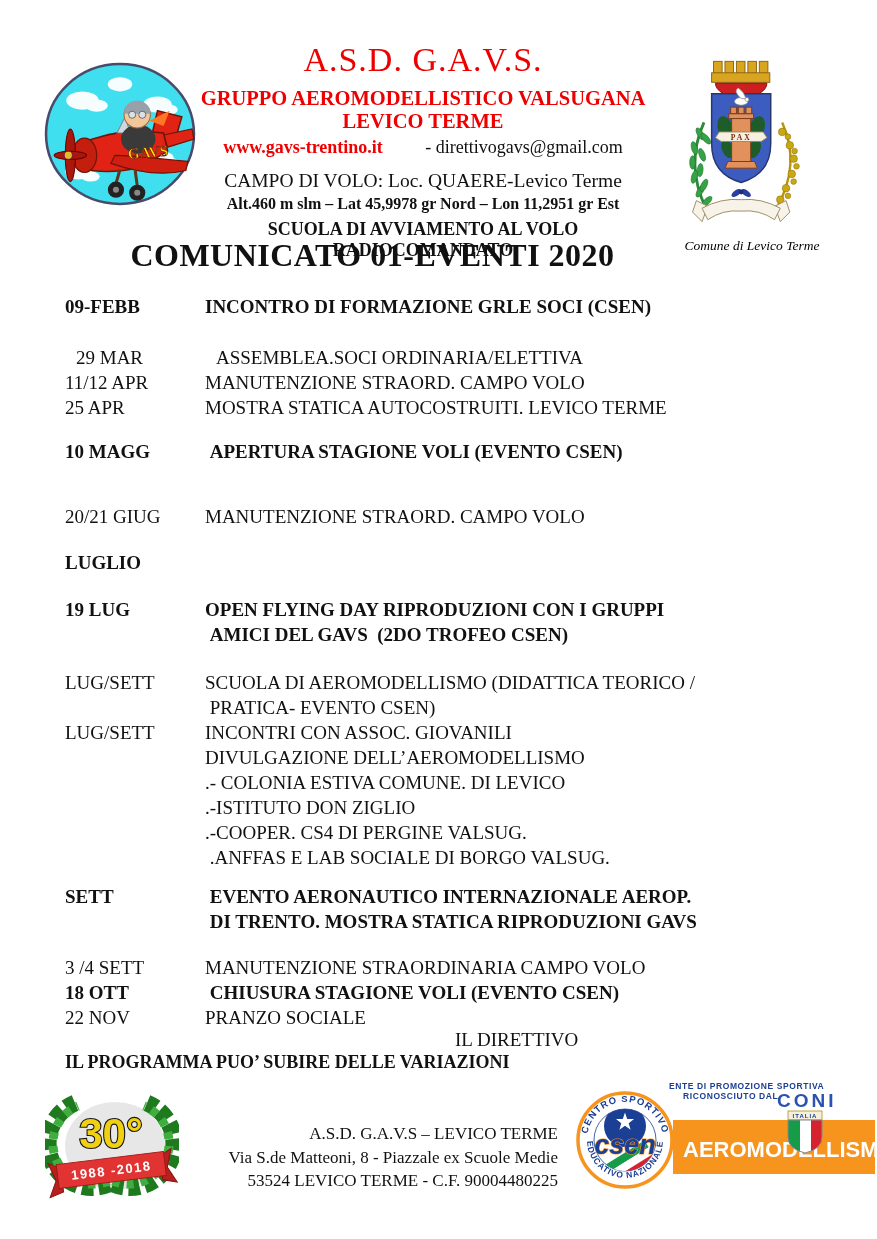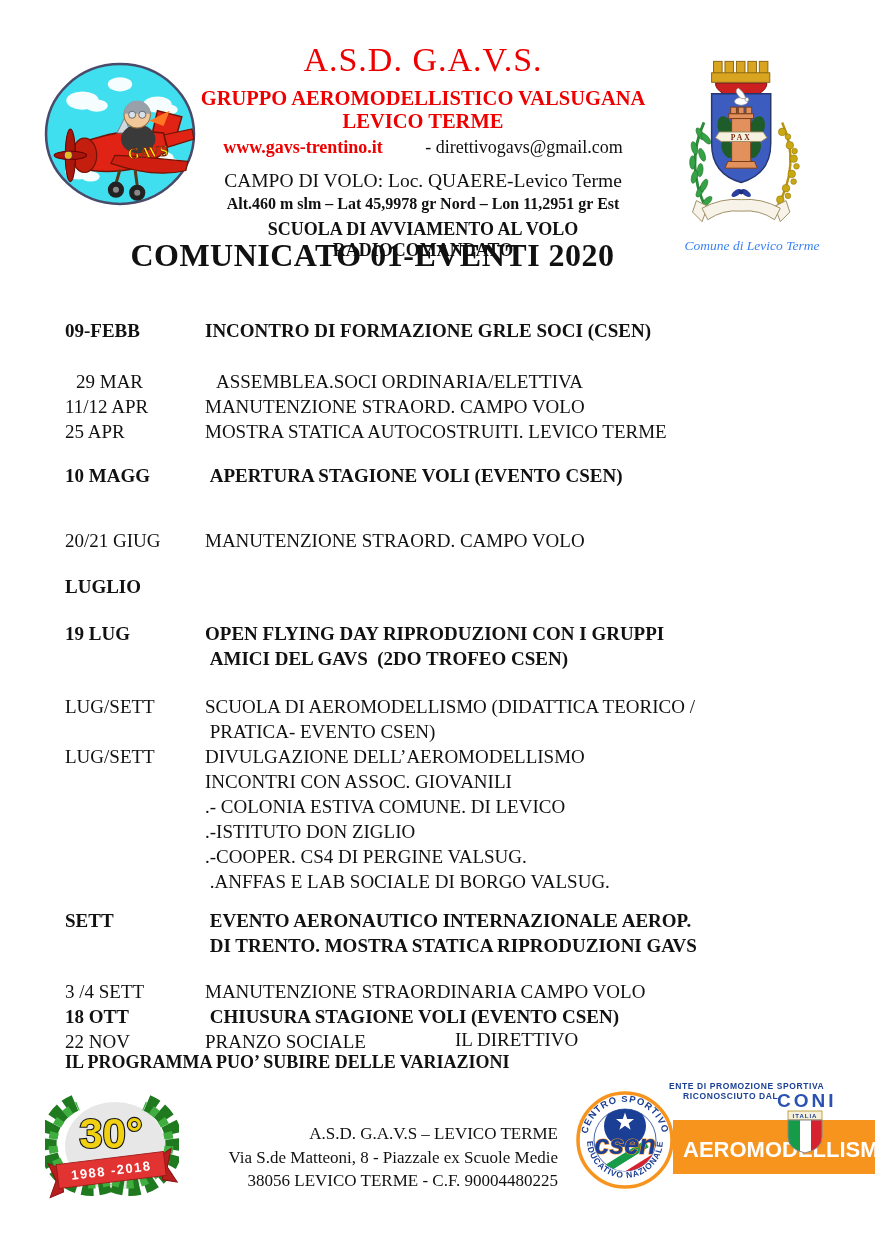--- a/index.html
+++ b/index.html
@@ -11,27 +11,27 @@
   .org-title{font-size:34px;color:#ee0000;letter-spacing:1px;line-height:36px;}
   .red-bold{font-size:20.5px;font-weight:bold;color:#ee0000;line-height:23px;}
   .red-bold.first{margin-top:9px;}
   .webline{font-size:18px;margin-top:3px;line-height:22px;}
   .webline .site{font-weight:bold;color:#ee0000;}
   .webline .mail{color:#111;margin-left:38px;}
   .campo{font-size:19.5px;font-weight:normal;margin-top:12px;line-height:22px;}
   .coords{font-size:16px;font-weight:bold;margin-top:2px;line-height:20px;}
   .coa{position:absolute;left:682px;top:48px;width:126px;height:186px;}
   .coa-caption{position:absolute;left:652px;top:238px;width:200px;text-align:center;
-               font-style:italic;font-size:13.5px;color:#3b82f6;}
+               font-style:italic;font-size:13.5px;color:#000000;}
   .school-line{position:absolute;left:178px;top:219px;width:490px;text-align:center;
                font-size:18px;font-weight:bold;}
   .comunicato{position:absolute;left:55px;top:237px;width:635px;text-align:center;
               font-size:32px;font-weight:bold;letter-spacing:0.5px;}
   
-  .events{position:absolute;left:65px;top:318px;width:775px;font-size:19px;}
+  .events{position:absolute;left:65px;top:294px;width:775px;font-size:19px;}
   .event-row{display:flex;line-height:25px;}
   .event-row.bold{font-weight:bold;}
   .ev-date{width:140px;flex:none;}
   .ev-desc{flex:1;}
   .ev-line{white-space:pre-wrap;}
   .directive{position:absolute;left:65px;top:1029px;width:775px;padding-left:390px;
              box-sizing:border-box;font-size:19px;line-height:22px;}
   .notice{position:absolute;left:65px;top:1051px;font-size:18px;font-weight:bold;line-height:22px;}
   
   .wreath{position:absolute;left:45px;top:1086px;width:134px;height:114px;}
@@ -220,22 +220,22 @@
       <div class="event-row" style="margin-top: 23px;">
         <div class="ev-date">LUG/SETT</div>
         <div class="ev-desc">
           <div class="ev-line">SCUOLA DI AEROMODELLISMO (DIDATTICA TEORICO /</div>
           <div class="ev-line"> PRATICA- EVENTO CSEN)</div>
         </div>
       </div>
       <div class="event-row" style="margin-top: 0px;">
         <div class="ev-date">LUG/SETT</div>
         <div class="ev-desc">
+          <div class="ev-line">INCONTRI CON ASSOC. GIOVANILI</div>
           <div class="ev-line">DIVULGAZIONE DELL’AEROMODELLISMO</div>
-          <div class="ev-line">INCONTRI CON ASSOC. GIOVANILI</div>
           <div class="ev-line">.- COLONIA ESTIVA COMUNE. DI LEVICO</div>
           <div class="ev-line">.-ISTITUTO DON ZIGLIO</div>
           <div class="ev-line">.-COOPER. CS4 DI PERGINE VALSUG.</div>
           <div class="ev-line"> .ANFFAS E LAB SOCIALE DI BORGO VALSUG.</div>
         </div>
       </div>
       <div class="event-row bold" style="margin-top: 14px;">
         <div class="ev-date">SETT</div>
         <div class="ev-desc">
           <div class="ev-line"> EVENTO AERONAUTICO INTERNAZIONALE AEROP.</div>
@@ -278,21 +278,21 @@
       <polygon points="4,70 16,76 16,100 2,104 10,88" fill="#b81f1f" stroke="#8a1212"></polygon>
       <polygon points="128,70 116,76 116,100 130,104 122,88" fill="#b81f1f" stroke="#8a1212"></polygon>
       <rect x="12" y="72" width="108" height="24" fill="#e23333" stroke="#a01818"></rect>
       <text x="66" y="89" font-family="Liberation Sans, sans-serif" font-size="13" font-weight="bold" fill="#ffffff" letter-spacing="1.5" text-anchor="middle">1988 -2018</text>
     </g>
   </svg>
 
   <div class="address">
     <div>A.S.D.  G.A.V.S – LEVICO TERME</div>
     <div>Via S.de Matteoni, 8 - Piazzale ex Scuole Medie</div>
-    <div>38056  LEVICO TERME  - C.F. 90004480225</div>
+    <div>53524  LEVICO TERME  - C.F. 90004480225</div>
   </div>
 
   <svg class="csen" viewBox="0 0 302 132">
     <defs>
       <path id="arcTop" d="M14,62 A38,38 0 1 1 90,62"></path>
       <path id="arcBot" d="M14,62 A38,38 0 0 0 90,62"></path>
       <clipPath id="innerClip">
           <circle cx="52" cy="62" r="31"></circle>
         </clipPath>
       <clipPath id="shieldClip">

